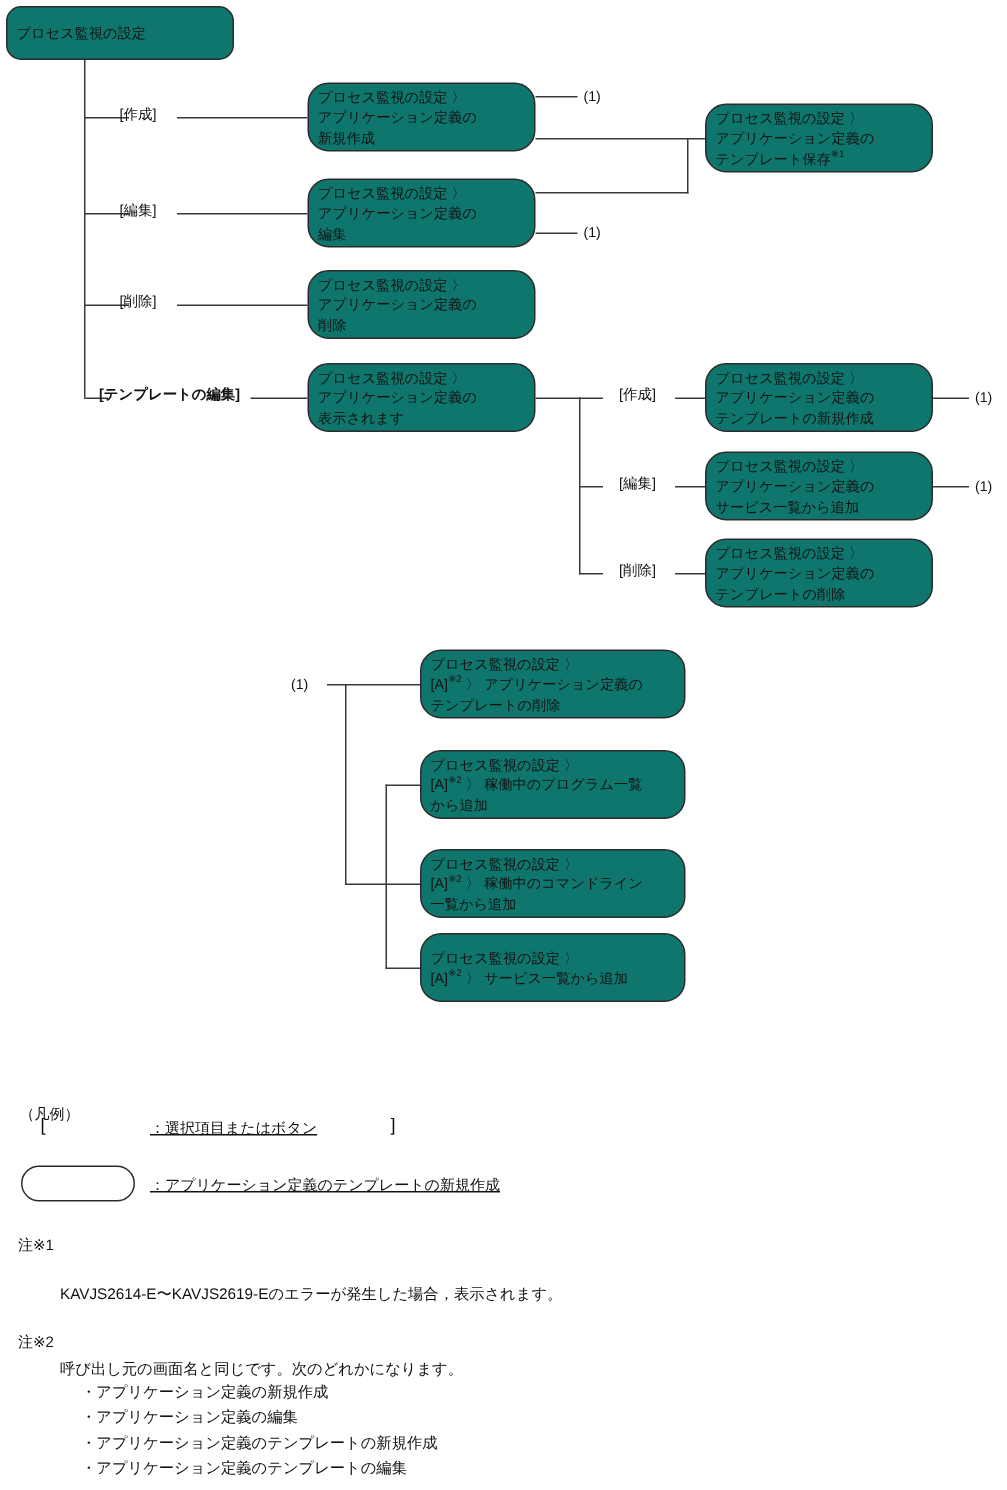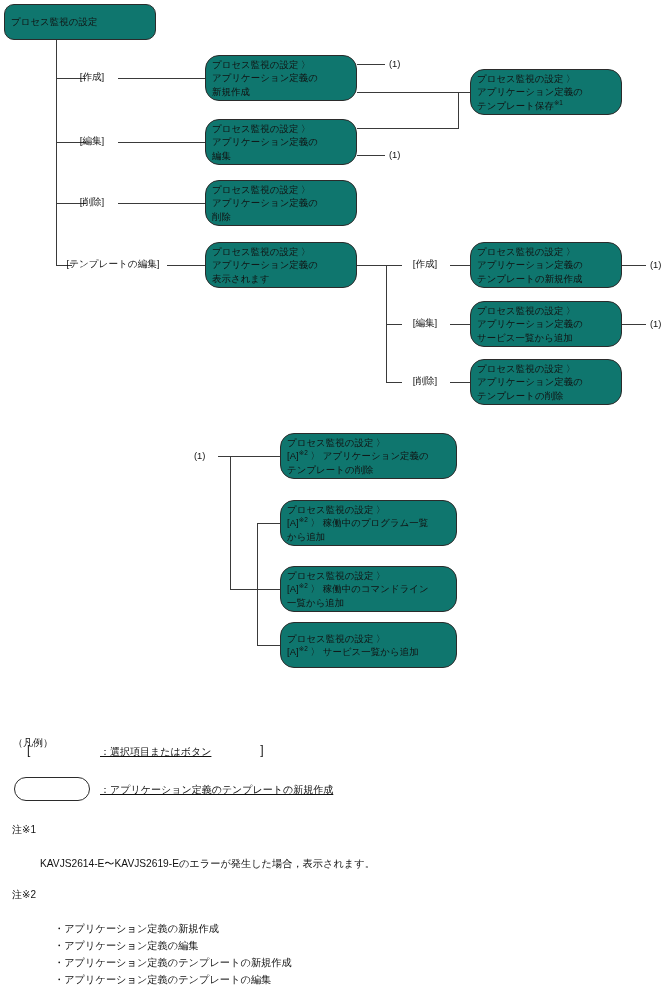--- a/index.html
+++ b/index.html
@@ -132,21 +132,21 @@
 
   <div class="line h" style="left:56px; top:142px; width:30px;"></div>
   <div class="label" style="left:52px; top:135px; width:80px; text-align:center;">[編集]</div>
   <div class="line h" style="left:118px; top:142px; width:87px;"></div>
 
   <div class="line h" style="left:56px; top:203px; width:30px;"></div>
   <div class="label" style="left:52px; top:196px; width:80px; text-align:center;">[削除]</div>
   <div class="line h" style="left:118px; top:203px; width:87px;"></div>
 
   <div class="line h" style="left:56px; top:265px; width:16px;"></div>
-  <div class="label" style="left:58px; top:258px; width:110px; text-align:center;">[テンプレートの編集]</div>
+  <div class="label" style="left:58px; top:258px; width:110px; text-align:center;font-weight:bold;">[テンプレートの編集]</div>
   <div class="line h" style="left:167px; top:265px; width:38px;"></div>
 
   <div class="node" style="left:205px; top:55px; width:152px; height:46px;">
     <span class="ln">プロセス監視の設定 〉</span>
     <span class="ln">アプリケーション定義の</span>
     <span class="ln">新規作成</span>
   </div>
 
   <div class="node" style="left:205px; top:119px; width:152px; height:46px;">
     <span class="ln">プロセス監視の設定 〉</span>
@@ -261,18 +261,19 @@
   <div class="legend-bracket" style="left:27px; top:743px;">[      ]</div>
   <div class="legend-text" style="left:100px; top:745px;">：選択項目またはボタン</div>
 
   <div class="legend-pill" style="left:14px; top:777px; width:76px; height:24px;"></div>
   <div class="legend-text" style="left:100px; top:783px;">：アプリケーション定義のテンプレートの新規作成</div>
 
   <div class="note-head" style="left:12px; top:823px;">注※1</div>
   <div class="note-body" style="left:40px; top:856px;">KAVJS2614-E〜KAVJS2619-Eのエラーが発生した場合，表示されます。</div>
 
   <div class="note-head" style="left:12px; top:888px;">注※2</div>
+  <div class="note-body" style="left:40px; top:906px;">呼び出し元の画面名と同じです。次のどれかになります。</div>
   <div class="note-bullets" style="left:54px; top:921px;">・アプリケーション定義の新規作成</div>
   <div class="note-bullets" style="left:54px; top:938px;">・アプリケーション定義の編集</div>
   <div class="note-bullets" style="left:54px; top:972px;">・アプリケーション定義のテンプレートの編集</div>
   <div class="note-bullets" style="left:54px; top:955px;">・アプリケーション定義のテンプレートの新規作成</div>
 
 </div>
 
 </body></html>

